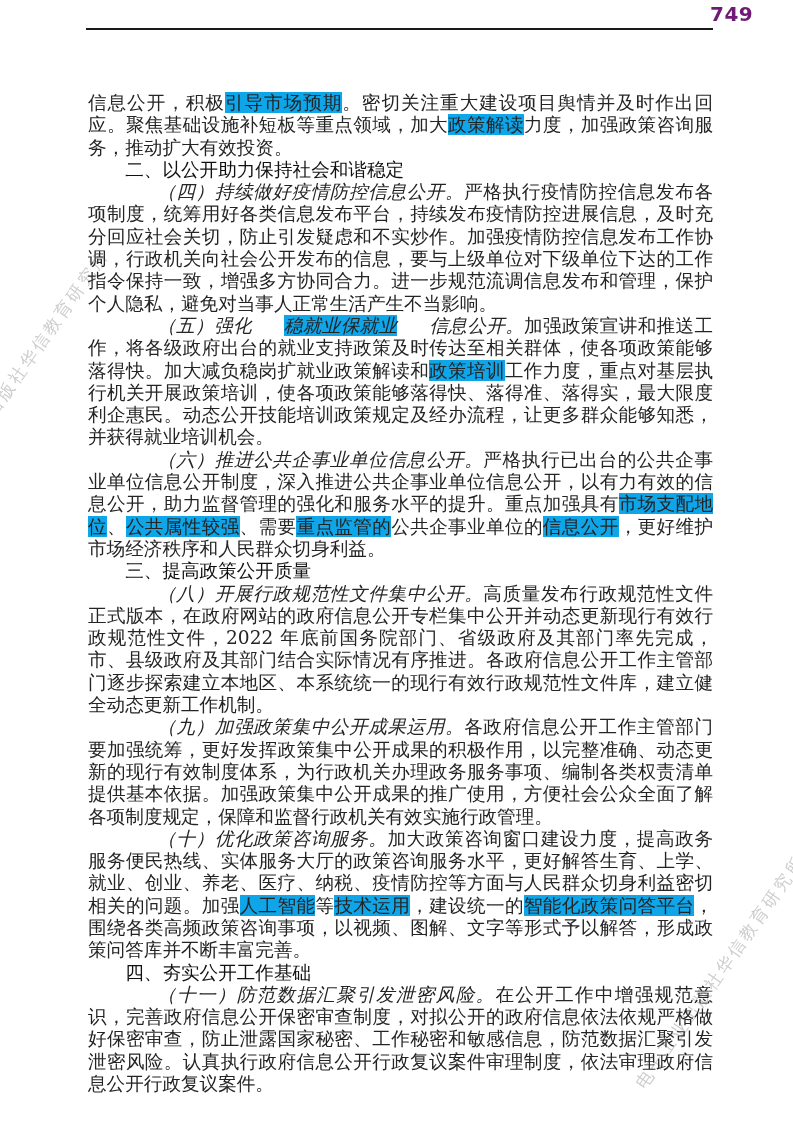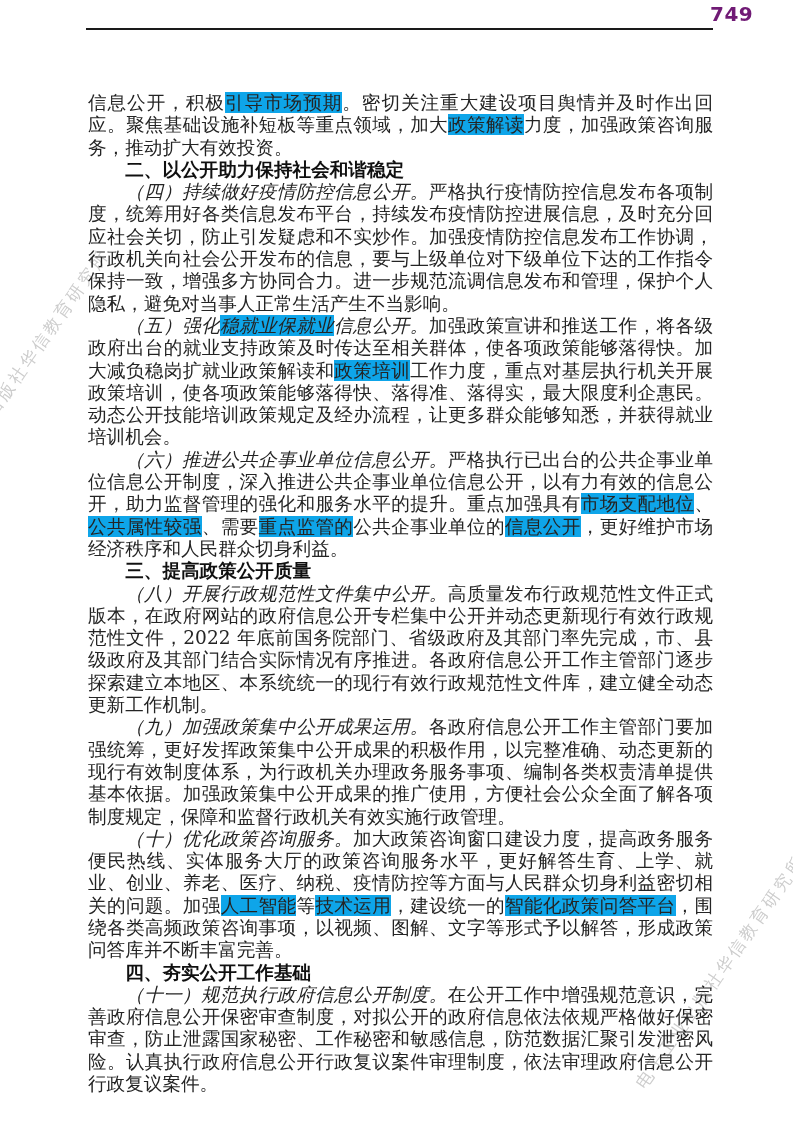--- a/index.html
+++ b/index.html
@@ -35,25 +35,25 @@
     line-height: 22.3px;
     text-align: justify;
     text-justify: inter-ideograph;
   }
   .para { margin: 0; text-indent: 2em; }
   .para.no-indent { text-indent: 0; }
   .heading {
     margin: 0;
     text-indent: 2em;
     font-family: "DejaVu Sans", sans-serif;
-    font-weight: 700;
+    font-weight: 400;
     color: #101010;
   }
   .hl { background: #0ea5e9; }
-  .kai { font-style: italic; }
+  .kai { font-style: italic; margin-left: 32px; }
   .watermark {
     position: absolute;
     font-family: "DejaVu Sans", sans-serif;
     font-size: 17px;
     letter-spacing: 3px;
     color: #bcbcbc;
     opacity: 0.75;
     white-space: nowrap;
     transform-origin: 0 50%;
     pointer-events: none;
@@ -75,14 +75,14 @@
     <p class="para no-indent"><span>信息公开，积极</span><span class="hl">引导市场预期</span><span>。密切关注重大建设项目舆情并及时作出回应。聚焦基础设施补短板等重点领域，加大</span><span class="hl">政策解读</span><span>力度，加强政策咨询服务，推动扩大有效投资。</span></p>
     <p class="heading"><span>二、以公开助力保持社会和谐稳定</span></p>
     <p class="para"><span class="kai">（四）持续做好疫情防控信息公开。</span><span>严格执行疫情防控信息发布各项制度，统筹用好各类信息发布平台，持续发布疫情防控进展信息，及时充分回应社会关切，防止引发疑虑和不实炒作。加强疫情防控信息发布工作协调，行政机关向社会公开发布的信息，要与上级单位对下级单位下达的工作指令保持一致，增强多方协同合力。进一步规范流调信息发布和管理，保护个人隐私，避免对当事人正常生活产生不当影响。</span></p>
     <p class="para"><span class="kai">（五）强化</span><span class="hl kai">稳就业保就业</span><span class="kai">信息公开。</span><span>加强政策宣讲和推送工作，将各级政府出台的就业支持政策及时传达至相关群体，使各项政策能够落得快。加大减负稳岗扩就业政策解读和</span><span class="hl">政策培训</span><span>工作力度，重点对基层执行机关开展政策培训，使各项政策能够落得快、落得准、落得实，最大限度利企惠民。动态公开技能培训政策规定及经办流程，让更多群众能够知悉，并获得就业培训机会。</span></p>
     <p class="para"><span class="kai">（六）推进公共企事业单位信息公开。</span><span>严格执行已出台的公共企事业单位信息公开制度，深入推进公共企事业单位信息公开，以有力有效的信息公开，助力监督管理的强化和服务水平的提升。重点加强具有</span><span class="hl">市场支配地位</span><span>、</span><span class="hl">公共属性较强</span><span>、需要</span><span class="hl">重点监管的</span><span>公共企事业单位的</span><span class="hl">信息公开</span><span>，更好维护市场经济秩序和人民群众切身利益。</span></p>
     <p class="heading"><span>三、提高政策公开质量</span></p>
     <p class="para"><span class="kai">（八）开展行政规范性文件集中公开。</span><span>高质量发布行政规范性文件正式版本，在政府网站的政府信息公开专栏集中公开并动态更新现行有效行政规范性文件，2022 年底前国务院部门、省级政府及其部门率先完成，市、县级政府及其部门结合实际情况有序推进。各政府信息公开工作主管部门逐步探索建立本地区、本系统统一的现行有效行政规范性文件库，建立健全动态更新工作机制。</span></p>
     <p class="para"><span class="kai">（九）加强政策集中公开成果运用。</span><span>各政府信息公开工作主管部门要加强统筹，更好发挥政策集中公开成果的积极作用，以完整准确、动态更新的现行有效制度体系，为行政机关办理政务服务事项、编制各类权责清单提供基本依据。加强政策集中公开成果的推广使用，方便社会公众全面了解各项制度规定，保障和监督行政机关有效实施行政管理。</span></p>
     <p class="para"><span class="kai">（十）优化政策咨询服务。</span><span>加大政策咨询窗口建设力度，提高政务服务便民热线、实体服务大厅的政策咨询服务水平，更好解答生育、上学、就业、创业、养老、医疗、纳税、疫情防控等方面与人民群众切身利益密切相关的问题。加强</span><span class="hl">人工智能</span><span>等</span><span class="hl">技术运用</span><span>，建设统一的</span><span class="hl">智能化政策问答平台</span><span>，围绕各类高频政策咨询事项，以视频、图解、文字等形式予以解答，形成政策问答库并不断丰富完善。</span></p>
     <p class="heading"><span>四、夯实公开工作基础</span></p>
-    <p class="para"><span class="kai">（十一）规范执行政府信息公开制度。</span><span>在公开工作中增强规范意识，完善政府信息公开保密审查制度，对拟公开的政府信息依法依规严格做好保密审查，防止泄露国家秘密、工作秘密和敏感信息，防范数据汇聚引发泄密风险。认真执行政府信息公开行政复议案件审理制度，依法审理政府信息公开行政复议案件。</span></p>
+    <p class="para"><span class="kai">（十一）防范数据汇聚引发泄密风险。</span><span>在公开工作中增强规范意识，完善政府信息公开保密审查制度，对拟公开的政府信息依法依规严格做好保密审查，防止泄露国家秘密、工作秘密和敏感信息，防范数据汇聚引发泄密风险。认真执行政府信息公开行政复议案件审理制度，依法审理政府信息公开行政复议案件。</span></p>
   </div>
 
 </body></html>

